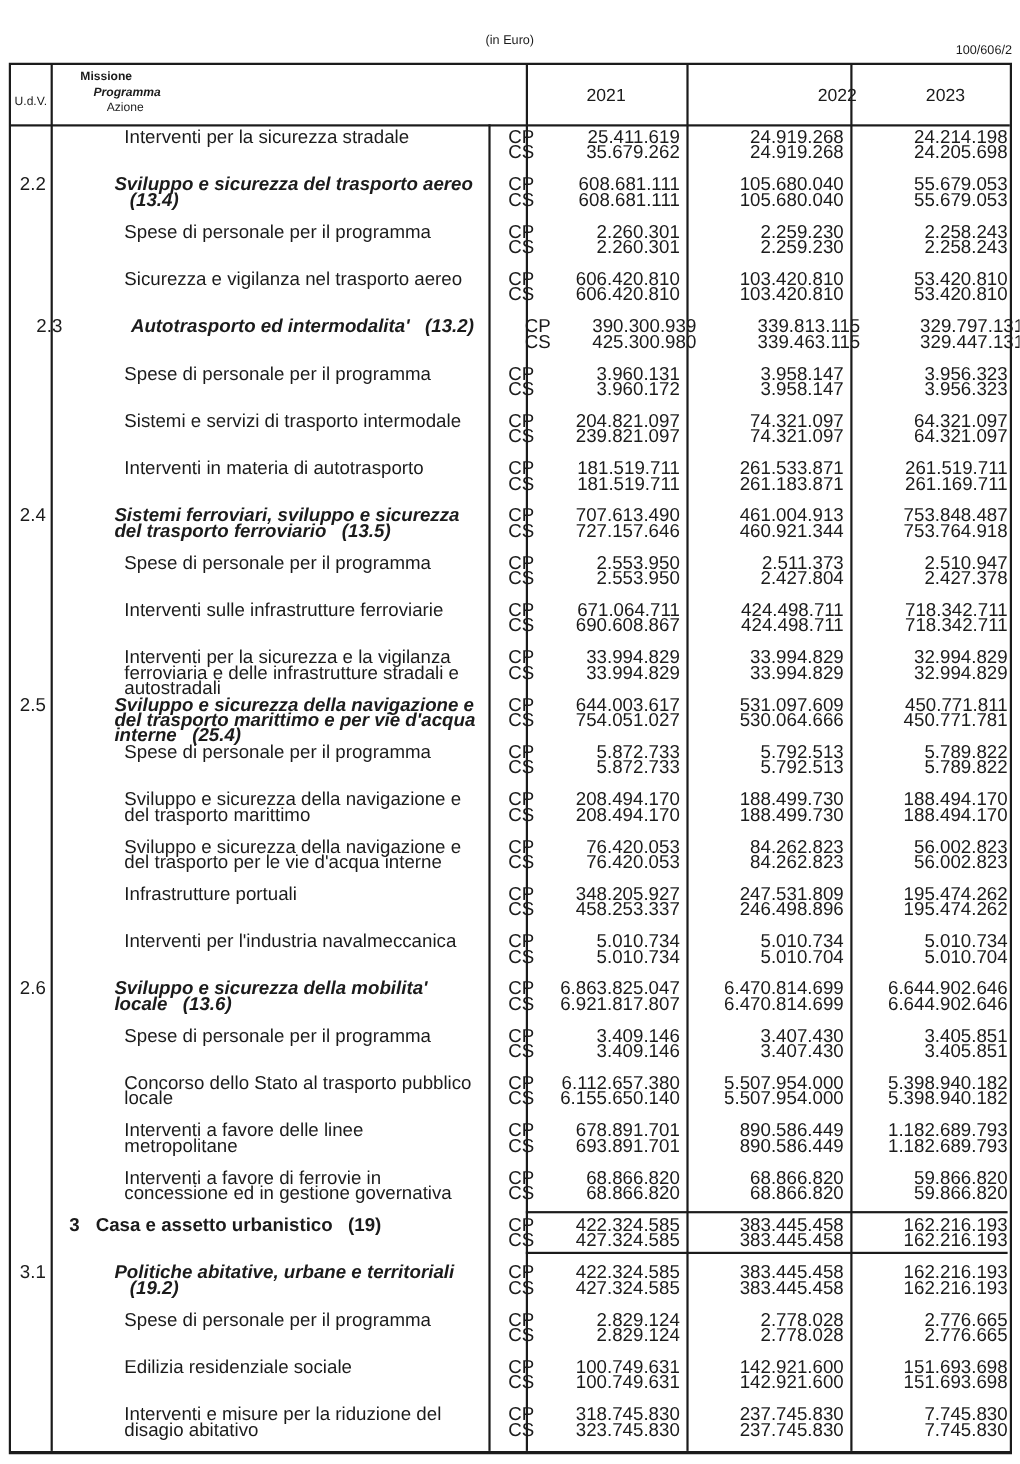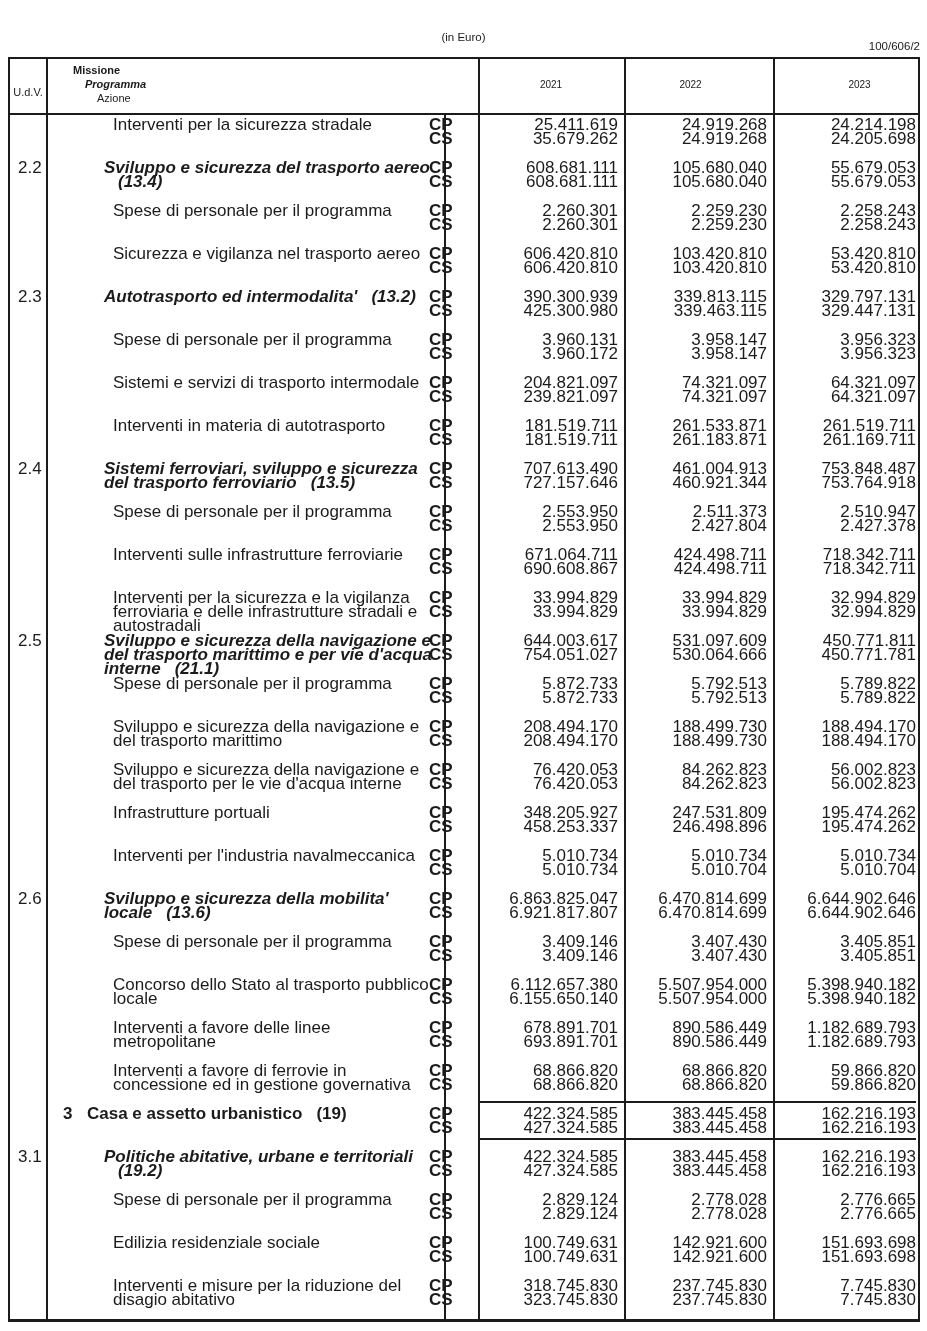--- a/index.html
+++ b/index.html
@@ -19,36 +19,36 @@
   .vline{position:absolute;top:0;bottom:0;width:2px;background:#1b1b1b;}
   .vline.body-only{top:54px;}
   .hline-header{position:absolute;left:0;right:0;top:54px;height:2px;background:#1b1b1b;}
 
   
   .th{position:absolute;font-size:11px;}
   .th-udv{left:0;width:36px;top:27px;text-align:center;}
   .th-missione{left:63px;top:5px;font-weight:bold;}
   .th-programma{left:75px;top:19px;font-weight:bold;font-style:italic;}
   .th-azione{left:87px;top:33px;}
-  .th-year{top:20px;text-align:center;font-size:10px;}
+  .th-year{top:20px;text-align:center;font-size:16px;}
   .th-y1{left:468px;width:146px;}
-  .th-y2{left:609px;width:143px;}
+  .th-y2{left:626px;width:143px;text-align:right;}
   .th-y3{left:779px;width:141px;}
 
   
   .tbody{position:absolute;left:0;top:0;right:0;bottom:0;}
   .row{position:absolute;left:0;right:0;height:30px;font-size:17px;line-height:14px;}
   .udv-num{position:absolute;left:8px;width:30px;}
   .desc{position:absolute;}
   .desc.azione{left:103px;width:320px;}
   .desc.programma{left:94px;width:336px;font-weight:bold;font-style:italic;}
   .desc.missione{left:77px;width:350px;font-weight:bold;}
   .mnum{position:absolute;left:53px;top:0;font-weight:bold;}
   .code{margin-left:14px;white-space:nowrap;}
-  .cpcs{position:absolute;left:419px;width:30px;font-weight:bold;}
+  .cpcs{position:absolute;left:452px;width:30px;}
   .valcol{position:absolute;text-align:right;white-space:nowrap;}
   .v1{left:468px;width:140px;}
   .v2{left:614px;width:143px;}
   .v3{left:763px;width:143px;}
   .mission-box{
     position:absolute;left:468px;width:438px;height:39px;
     border-top:2px solid #1b1b1b;border-bottom:2px solid #1b1b1b;
     box-sizing:border-box;
   }
 </style>
@@ -147,21 +147,21 @@
           </div>
           <div class="valcol v2">
             <div>103.420.810</div>
             <div>103.420.810</div>
           </div>
           <div class="valcol v3">
             <div>53.420.810</div>
             <div>53.420.810</div>
           </div>
         </div>
-        <div class="row programma" style="top: 231px;">
+        <div class="row programma" style="top: 231px; margin-left: 15px;">
           <div class="udv-num">2.3</div>
           <div class="desc programma"><div style="display: inline;">Autotrasporto ed intermodalita'</div><div class="code" style="display: inline-block;">(13.2)</div></div>
           <div class="cpcs">
             <div>CP</div>
             <div>CS</div>
           </div>
           <div class="valcol v1">
             <div>390.300.939</div>
             <div>425.300.980</div>
           </div>
@@ -303,21 +303,21 @@
             <div>33.994.829</div>
             <div>33.994.829</div>
           </div>
           <div class="valcol v3">
             <div>32.994.829</div>
             <div>32.994.829</div>
           </div>
         </div>
         <div class="row programma" style="top: 575px;">
           <div class="udv-num">2.5</div>
-          <div class="desc programma"><div style="display: inline;">Sviluppo e sicurezza della navigazione e del trasporto marittimo e per vie d'acqua interne</div><div class="code" style="display: inline-block;">(21.1)</div></div>
+          <div class="desc programma"><div style="display: inline;">Sviluppo e sicurezza della navigazione e del trasporto marittimo e per vie d'acqua interne</div><div class="code" style="display: inline-block;">(25.4)</div></div>
           <div class="cpcs">
             <div>CP</div>
             <div>CS</div>
           </div>
           <div class="valcol v1">
             <div>644.003.617</div>
             <div>754.051.027</div>
           </div>
           <div class="valcol v2">
             <div>531.097.609</div>

